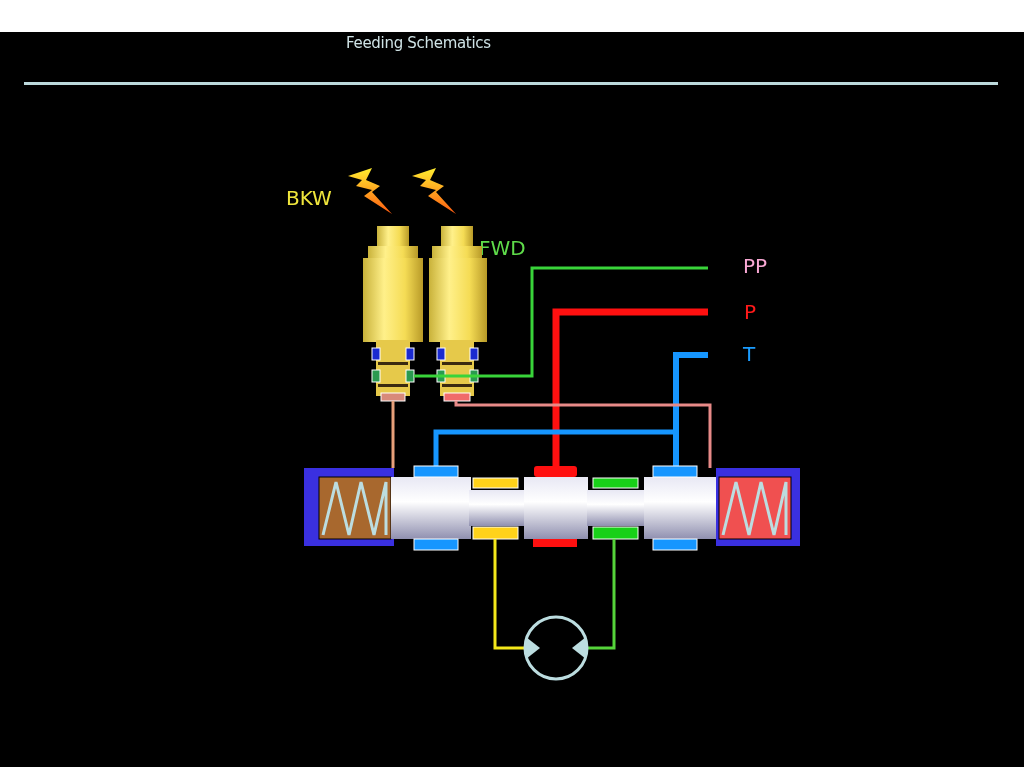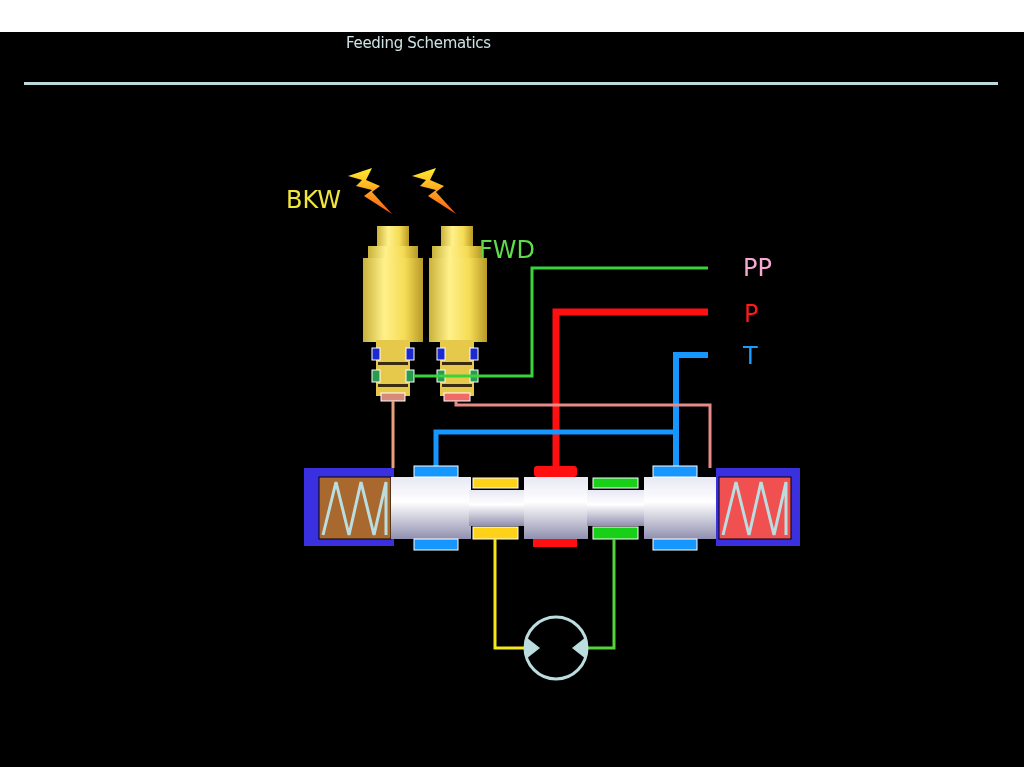--- a/index.html
+++ b/index.html
@@ -1,20 +1,20 @@
 <!DOCTYPE html>
 <html><head>
 <meta charset="utf-8">
 <style>
   html, body { margin:0; padding:0; }
   body { width:1024px; height:767px; position:relative; overflow:hidden; background:#000; font-family:"DejaVu Sans", sans-serif; }
   .topbar { position:absolute; left:0; top:0; width:1024px; height:32px; background:#fff; }
   .title { position:absolute; left:346px; top:34px; font-size:15px; color:#cfe3e6; letter-spacing:-0.3px; }
   .rule { position:absolute; left:24px; top:82px; width:974px; height:3px; background:#bcd9dc; }
-  .lbl { position:absolute; font-size:24px; }
+  .lbl { position:absolute; font-size:20px; }
   svg { position:absolute; left:0; top:0; }
 </style>
 </head>
 <body>
 
 <div class="topbar"></div>
 <div class="title">Feeding Schematics</div>
 <div class="rule"></div>
 
 <div class="lbl" style="left:286px;top:186px;color:#f0e63c;">BKW</div>

